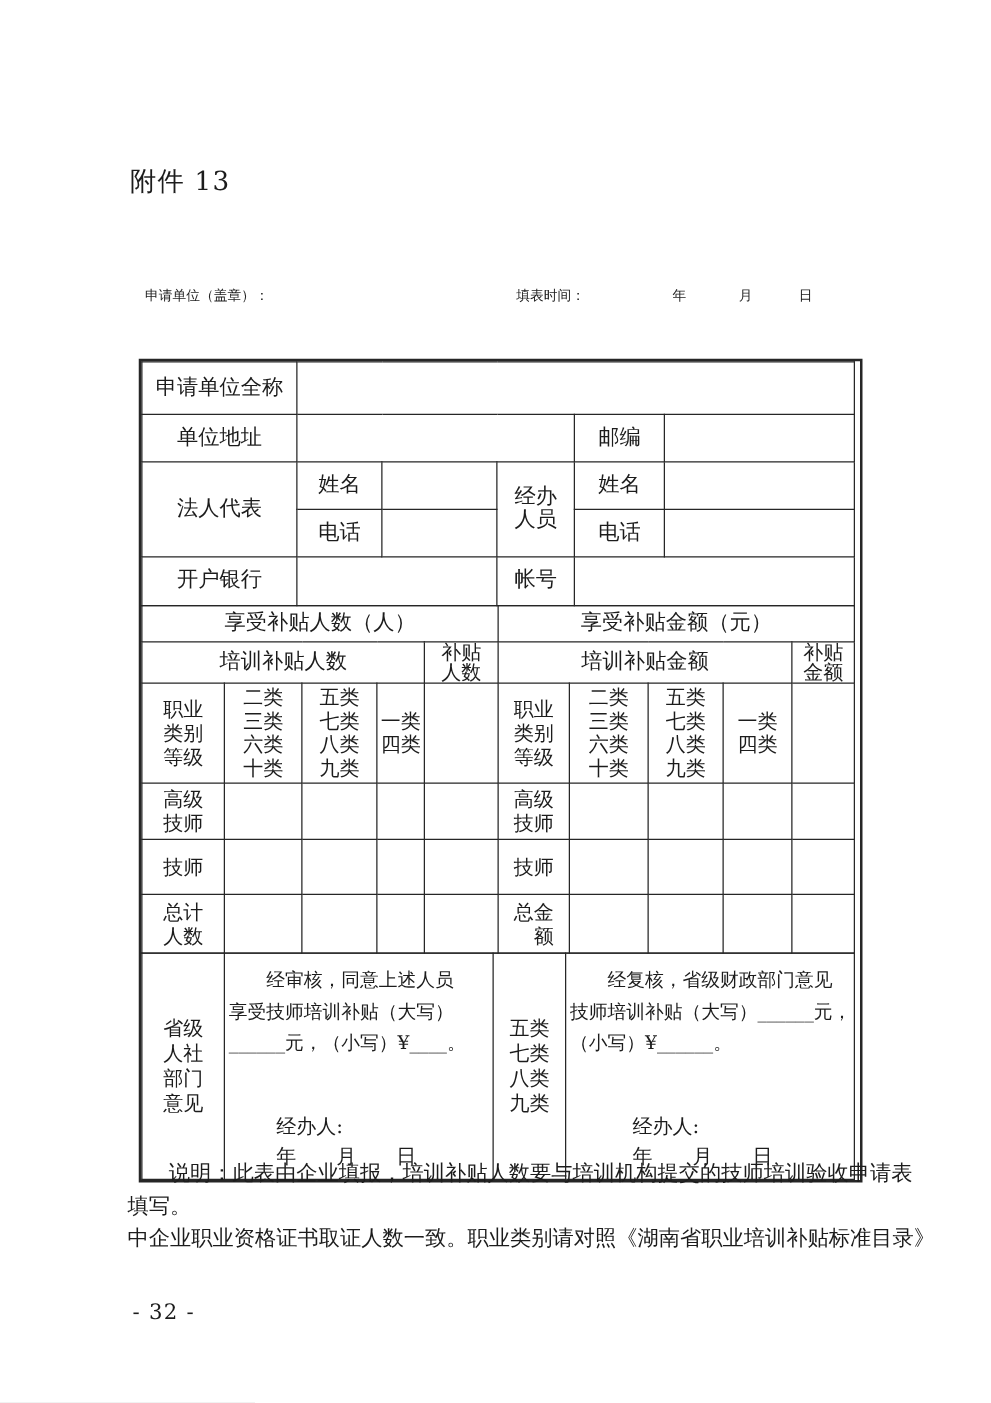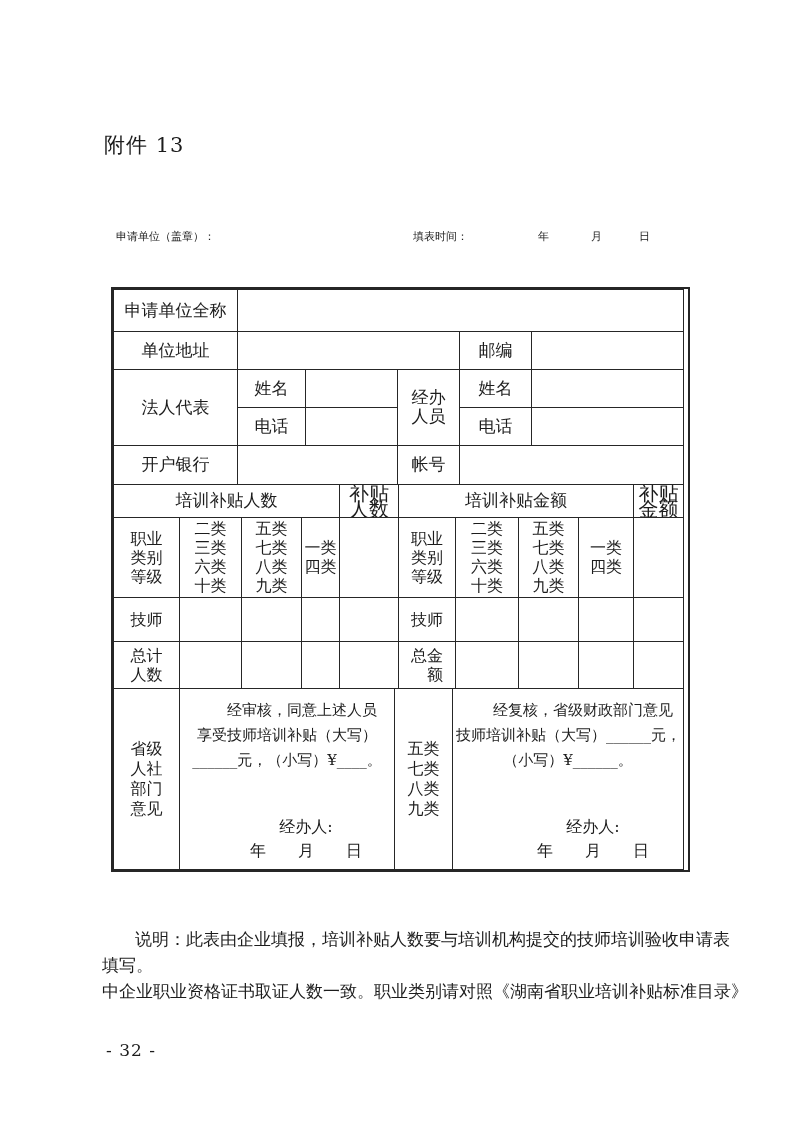--- a/index.html
+++ b/index.html
@@ -52,27 +52,27 @@
     padding:0 2px; overflow:hidden;
     box-sizing:border-box;
   }
   
   .r1 td { height:42px; } .r2 td { height:38px; } .r3 td { height:38px; }
   .r4 td { height:38px; } .r5 td { height:39px; } .r6 td { height:29px; }
   .r7 td { height:33px; } .r8 td { height:80px; } .r9 td { height:45px; }
   .r10 td { height:44px; } .r11 td { height:47px; } .r12 td { height:179px; }
 
   .wrap2 { display:inline-block; width:2em; line-height:19px; text-align:right; }
-  .small { font-size:20px; line-height:16px; }
+  .small { font-size:16px; line-height:16px; }
   .cat   { font-size:16px; }
   .dept  { font-size:16px; }
   .dept .wrap2 { line-height:20px; }
 
   td.opinion {
-    text-align:center; vertical-align:top; padding:9px 3px 6px 3px;
+    text-align:left; vertical-align:top; padding:9px 3px 6px 3px;
   }
   .op-line { font-size:15px; line-height:25px; white-space:nowrap; }
   .op-first { text-indent:30px; }
   .op-sign { margin-top:42px; font-size:16px; }
   .op-handler { line-height:24px; }
   .op-date { line-height:24px; }
   .op-left  .op-handler, .op-left  .op-date { padding-left:38px; }
   .op-right .op-handler, .op-right .op-date { padding-left:50px; }
 
   .note {
@@ -155,36 +155,52 @@
           <col style="width:60px">
           <col style="width:38px">
           <col style="width:59px">
         <col style="width:57px">
           <col style="width:63px">
           <col style="width:60px">
           <col style="width:55px">
           <col style="width:50px">
       </colgroup>
       <tbody>
+          <tr class="r6">
+        <td colspan="5">享受补贴人数（人）</td>
+        <td colspan="5">享受补贴金额（元）</td>
+      </tr>
       <tr class="r7">
         <td colspan="4">培训补贴人数</td>
         <td class="small"><span class="wrap2 small">补贴人数</span></td>
         <td colspan="4">培训补贴金额</td>
         <td class="small"><span class="wrap2 small">补贴金额</span></td>
       </tr>
       <tr class="r8">
         <td class="cat"><span class="wrap2">职业类别等级</span></td>
         <td class="cat"><span class="wrap2">二类三类六类十类</span></td>
         <td class="cat"><span class="wrap2">五类七类八类九类</span></td>
         <td class="cat"><span class="wrap2">一类四类</span></td>
         <td></td>
         <td class="cat"><span class="wrap2">职业类别等级</span></td>
         <td class="cat"><span class="wrap2">二类三类六类十类</span></td>
         <td class="cat"><span class="wrap2">五类七类八类九类</span></td>
         <td class="cat"><span class="wrap2">一类四类</span></td>
+        <td></td>
+      </tr>
+      <tr class="r9">
+        <td class="cat"><span class="wrap2">高级技师</span></td>
+        <td></td>
+        <td></td>
+        <td></td>
+        <td></td>
+        <td class="cat"><span class="wrap2">高级技师</span></td>
+        <td></td>
+        <td></td>
+        <td></td>
         <td></td>
       </tr>
       <tr class="r10">
         <td class="cat">技师</td>
         <td></td>
         <td></td>
         <td></td>
         <td></td>
         <td class="cat">技师</td>
         <td></td>

